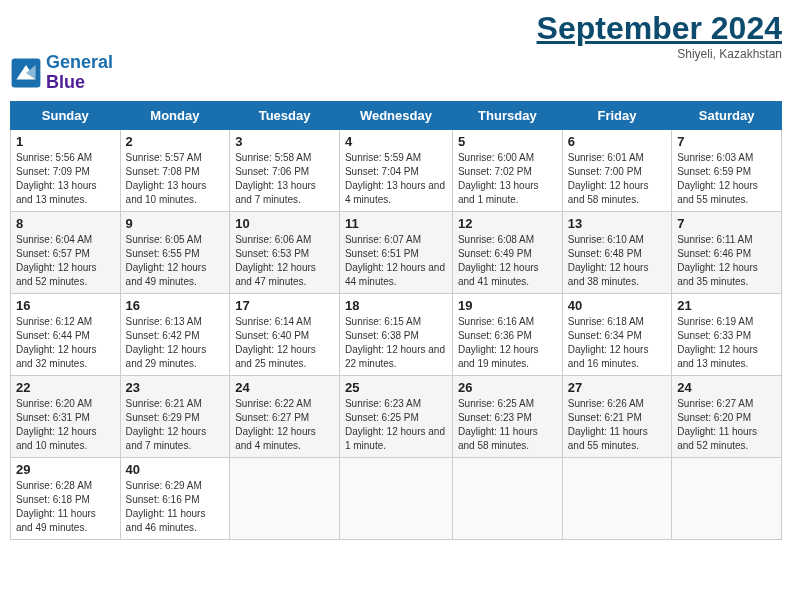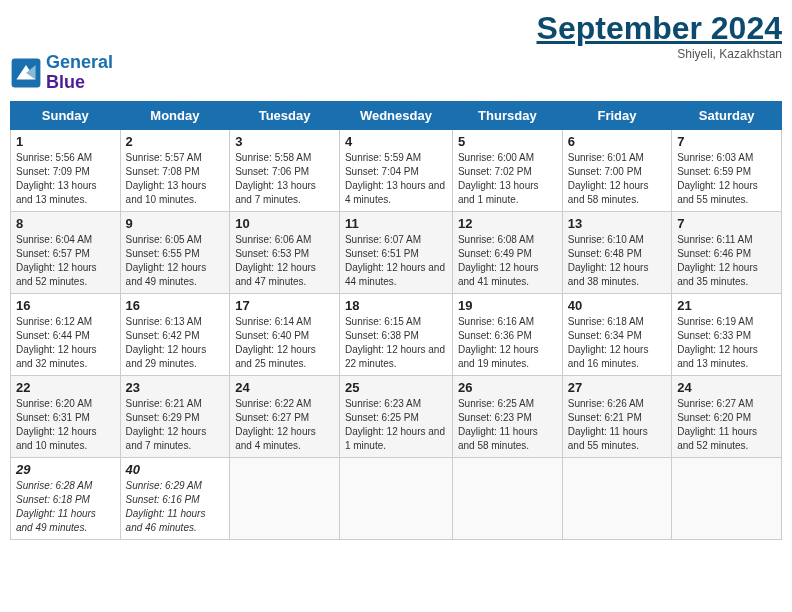--- a/index.html
+++ b/index.html
@@ -87,21 +87,20 @@
     .day-info {
       font-size: 10px;
       color: #333;
       line-height: 1.4;
     }
     .empty-cell {
       background: #f9f9f9 !important;
     }
     .last-row td {
       background: #f5f5f5;
-      font-style: italic;
     }
   </style>
 </head>
 <body>
 
 <div class="header">
   <div class="logo">
     <svg class="logo-icon" viewBox="0 0 40 40">
       <rect x="2" y="2" width="36" height="36" rx="4" fill="#1a6faf"></rect>
       <polygon points="8,28 20,10 32,28" fill="white"></polygon>

